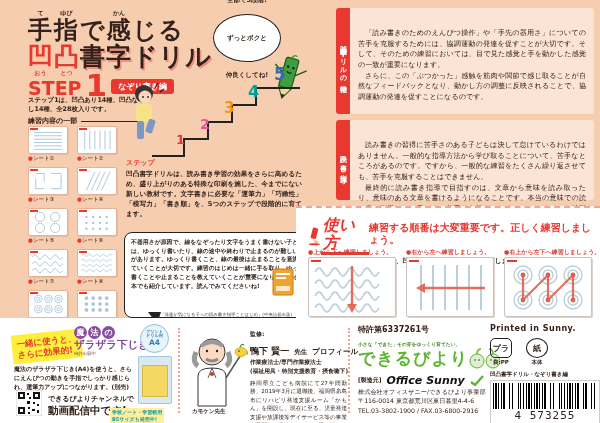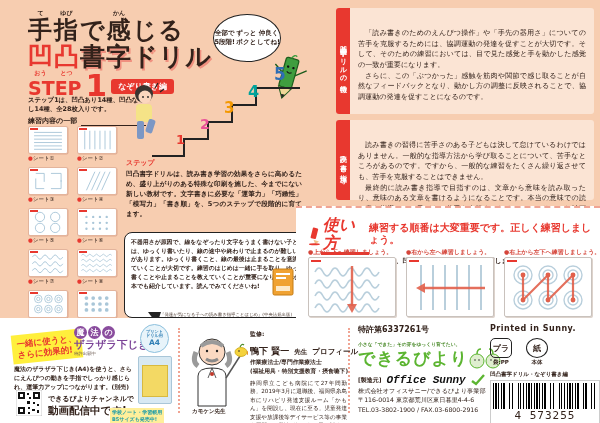--- a/index.html
+++ b/index.html
@@ -27,22 +27,22 @@
   .samples-head .hline{flex:1;border-top:1px solid #33221b;}
   
   .sheetgrid{display:grid;grid-template-columns:40px 40px;column-gap:9px;row-gap:5px;}
   .sheet-card{width:38px;height:26px;background:#fff;border:0.5px solid #e3b49c;
               border-radius:2px;box-shadow:0.5px 0.5px 0 #e0a98f;position:relative;}
   .sheet-card .tag{position:absolute;top:1px;left:1px;width:8px;height:2px;background:#e8382f;}
   .sheet-label{font-size:5.5px;margin-top:1px;white-space:nowrap;}
   .sheet-label .b{color:#e8382f;}
   
   .bubble{background:#fff;border:1.5px solid #222;border-radius:50%;
-          display:flex;flex-direction:row;justify-content:center;align-items:center;
-          font-size:6.5px;font-weight:bold;line-height:1.35;text-align:center;}
+          display:flex;flex-direction:column;justify-content:center;align-items:center;
+          font-size:6.5px;font-weight:bold;line-height:1.35;text-align:center;gap:29px;}
   .stair-num{position:absolute;font-weight:900;}
   .steps-label{font-size:7px;font-weight:bold;color:#e8382f;}
   .overview{font-size:6.6px;line-height:1.5;width:176px;text-align:justify;font-weight:bold;}
   .note{background:#fff;border:1.5px solid #222;border-radius:8px;width:182px;height:74px;
         padding:5px 6px;font-size:5.9px;line-height:1.48;font-weight:bold;}
   .note-tail{width:0;height:0;border-left:9px solid transparent;border-right:4px solid transparent;
              border-top:12px solid #222;}
   .book-caption{font-size:4.4px;color:#55433a;}
   
   .fbox{display:flex;background:#fbe4d4;border-radius:3px;}
@@ -89,21 +89,21 @@
   .sup-name{font-size:9px;font-weight:900;}
   .sup-sfx{font-size:6.5px;font-weight:bold;}
   .sup-prof{font-size:7.5px;font-weight:900;}
   .sup-quals{font-size:5.8px;font-weight:bold;}
   .sup-bio{font-size:5.6px;line-height:1.5;width:97px;text-align:justify;}
   .kamoken{font-size:5.5px;font-weight:bold;}
   .patent{font-size:8px;font-weight:bold;}
   .tagline{font-size:4.8px;font-weight:bold;color:#4a8a2a;}
   .brand{font-size:17px;font-weight:900;color:#5cb531;letter-spacing:1px;}
   .maker-label{font-size:6px;font-weight:bold;}
-  .maker{font-size:11px;font-weight:900;font-style:italic;color:#111;font-family:Liberation Mono, monospace;}
+  .maker{font-size:11px;font-weight:900;font-style:italic;color:#111;}
   .coline{font-size:6.2px;line-height:1.5;}
   .printed{font-size:8px;font-weight:bold;letter-spacing:0.5px;}
   .recy{display:flex;gap:14px;}
   .recy .mark{width:20px;height:18px;border:1.6px solid #222;border-radius:5px;
               display:flex;align-items:center;justify-content:center;font-size:8px;font-weight:900;}
   .recy .cap{font-size:5.5px;font-weight:bold;text-align:center;margin-top:1px;}
   .pline{font-size:5.5px;font-weight:bold;}
   .barcode-wrap{width:104px;background:#fff;border:0.5px solid #ccc;padding:2px;}
   .barcode{height:26px;background:repeating-linear-gradient(90deg,
             #000 0 1px,#fff 1px 2.2px,#000 2.2px 3.8px,#fff 3.8px 5.5px,
@@ -150,21 +150,21 @@
     <span class="rest">書字ドリル</span>
   </div>
 
   <div class="abs steprow" style="left:28px;top:72px;">
     <span class="step-word">STEP</span>
     <span class="step-num">1</span>
     <span class="step-badge">なぞり書き編</span>
   </div>
   <div class="abs intro" style="left:28px;top:96px;">ステップ1は、凹凸あり14種、凹凸なし14種、全28枚入りです。</div>
 
-  <div class="abs samples-head" style="left:28px;top:116px;align-items:flex-end;">
+  <div class="abs samples-head" style="left:28px;top:116px;">
     <span>練習内容の一部</span>
     <span class="hline"></span>
   </div>
 
   <div class="abs sheetgrid" style="left:28px;top:126px;">
     <div>
       <div class="sheet-card"><div class="tag"></div><svg width="38" height="26" viewBox="0 0 45 30">
             <path d="M6 6H39M6 10H39M6 14H39M6 18H39M6 22H39M6 26H39" stroke="#a9c6d8" stroke-width="1.1" fill="none"></path>
           </svg></div>
       <div class="sheet-label"><span class="b">●</span><span>シート①</span></div>

